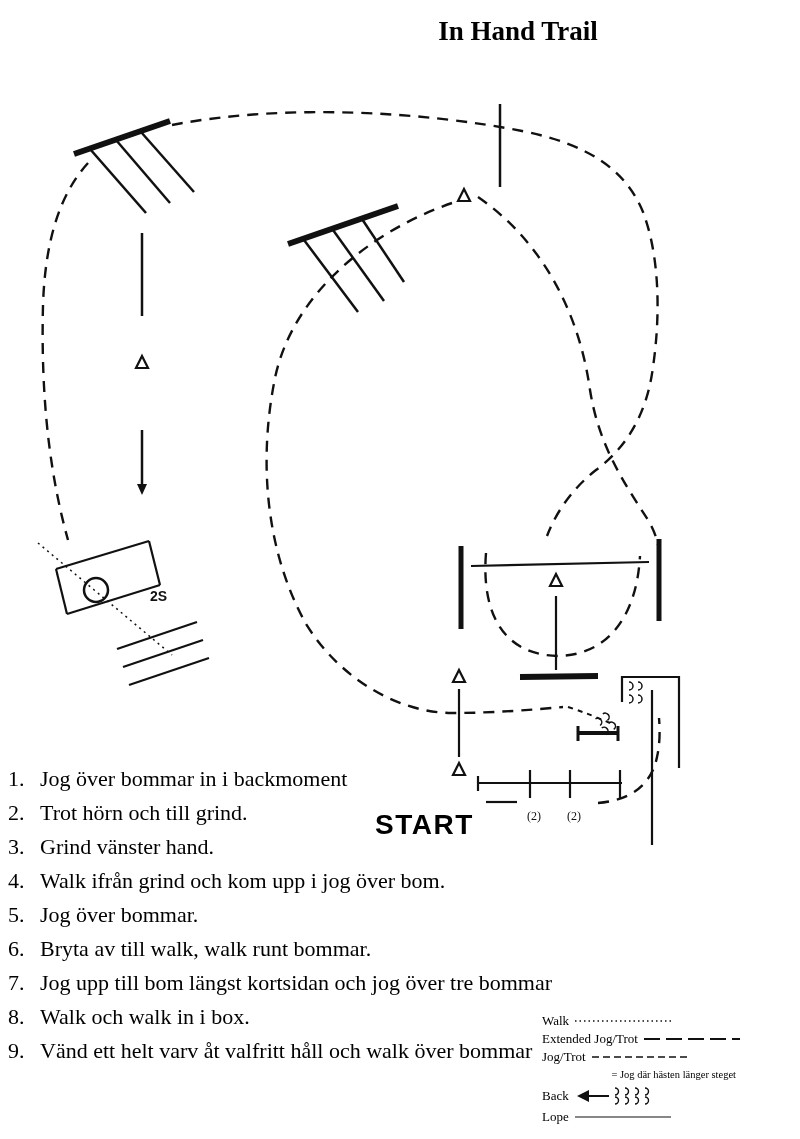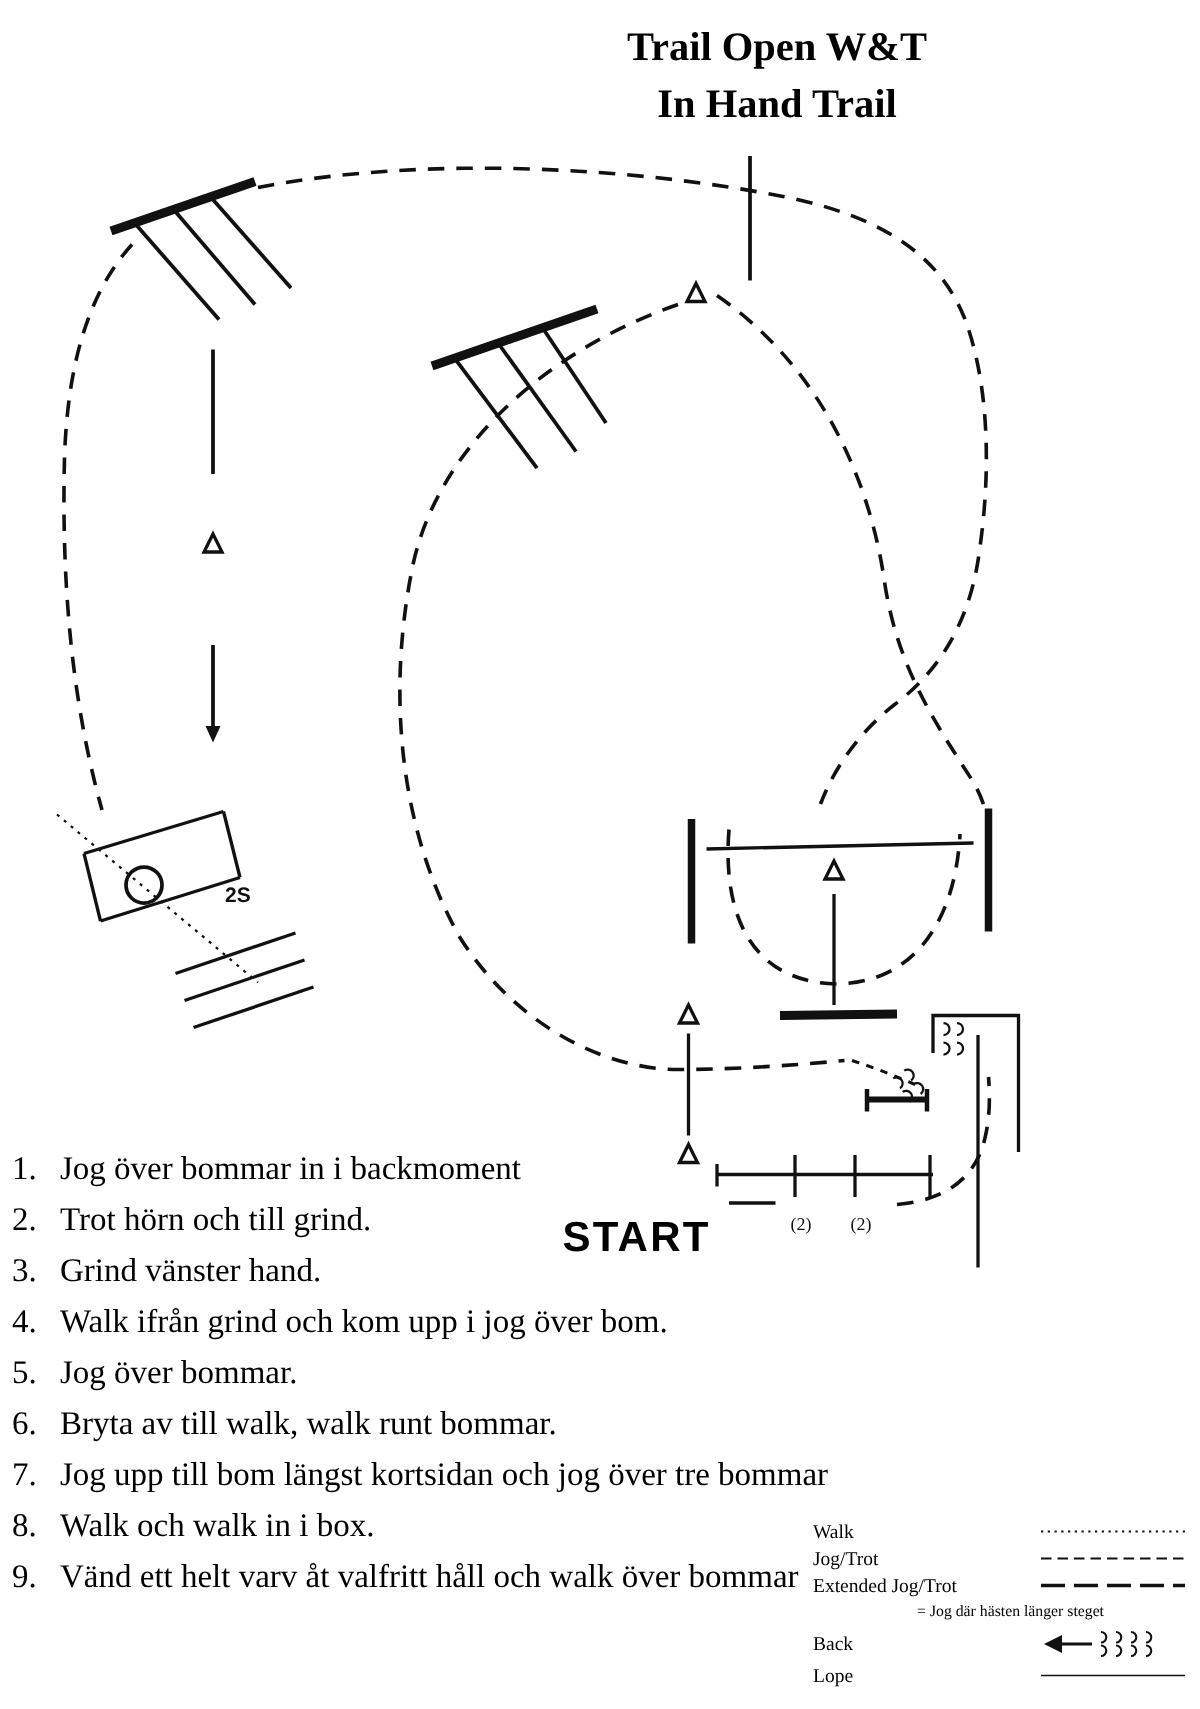--- a/index.html
+++ b/index.html
@@ -8,32 +8,31 @@
   .title{position:absolute;left:240px;top:12px;width:556px;text-align:center;
          font-weight:bold;font-size:27px;line-height:38px;}
   .diagram{position:absolute;left:0;top:0;}
   .start-label{position:absolute;left:375px;top:809px;font-family:"Liberation Sans",sans-serif;
          font-weight:bold;font-size:28px;letter-spacing:1.5px;}
   .instructions{position:absolute;left:8px;top:762px;width:565px;font-size:22px;}
   .item{display:flex;line-height:34px;}
   .item .num{flex:0 0 32px;}
   .item .txt{flex:1;}
   .legend{position:absolute;right:8px;top:1012px;width:250px;font-size:13px;}
-  .lg-row{display:flex;justify-content:space-between;align-items:center;height:18px;}
+  .lg-row{display:flex;justify-content:flex-start;align-items:center;height:18px;}
   .lg-label{text-align:right;white-space:nowrap;padding-right:4px;}
   .lg-sample{flex:0 0 100px;}
   .lg-note{font-size:10.5px;text-align:right;margin-right:56px;height:18px;line-height:18px;white-space:nowrap;}
 </style>
 </head>
 <body>
 
 <div class="page">
 
   <div class="title">
-    <div>Trail Open W&amp;T</div>
     <div>In Hand Trail</div>
   </div>
 
   <svg class="diagram" width="800" height="1139" viewBox="0 0 800 1139" xmlns="http://www.w3.org/2000/svg">
 
     <g stroke="#111" fill="none" stroke-width="2.4" stroke-dasharray="11,8">
       <path d="M 88,163 C 58,196 45,245 43,305 C 41,385 47,465 68,540"></path>
       <path d="M 172,125 C 285,103 425,112 522,131 C 588,144 626,170 643,212 C 659,254 661,312 653,367 C 646,422 620,452 596,470 C 573,488 556,512 547,536"></path>
       <path d="M 478,197 C 546,244 580,318 590,390 C 599,447 625,484 648,520 C 656,533 659,546 660,557"></path>
       <path d="M 452,203 C 368,232 292,296 275,378 C 258,462 266,552 306,624 C 342,682 402,713 452,713 C 492,713 530,710 563,707"></path>
@@ -173,29 +172,29 @@
   </div>
 
   <div class="legend">
     <div class="lg-row">
       <span class="lg-label">Walk</span>
       <svg class="lg-sample" width="100" height="10">
         <line x1="2" y1="5" x2="98" y2="5" stroke="#111" stroke-width="1.3" stroke-dasharray="1.5,3"></line>
       </svg>
     </div>
     <div class="lg-row">
+      <span class="lg-label">Extended Jog/Trot</span>
+      <svg class="lg-sample" width="100" height="10">
+        <line x1="2" y1="5" x2="98" y2="5" stroke="#111" stroke-width="2.2" stroke-dasharray="16,6"></line>
+      </svg>
+    </div>
+    <div class="lg-row">
       <span class="lg-label">Jog/Trot</span>
       <svg class="lg-sample" width="100" height="10">
         <line x1="2" y1="5" x2="98" y2="5" stroke="#111" stroke-width="1.3" stroke-dasharray="7,4"></line>
-      </svg>
-    </div>
-    <div class="lg-row">
-      <span class="lg-label">Extended Jog/Trot</span>
-      <svg class="lg-sample" width="100" height="10">
-        <line x1="2" y1="5" x2="98" y2="5" stroke="#111" stroke-width="2.2" stroke-dasharray="16,6"></line>
       </svg>
     </div>
     <div class="lg-note">= Jog där hästen länger steget</div>
     <div class="lg-row" style="height:24px;">
       <span class="lg-label">Back</span>
       <svg class="lg-sample" width="100" height="24">
         <polygon points="4,12 16,6 16,18" fill="#111"></polygon>
         <line x1="14" y1="12" x2="36" y2="12" stroke="#111" stroke-width="2"></line>
         <g stroke="#111" fill="none" stroke-width="1.4">
           <path d="M42,4 a3.5,3.5 0 0 1 0,7"></path>

